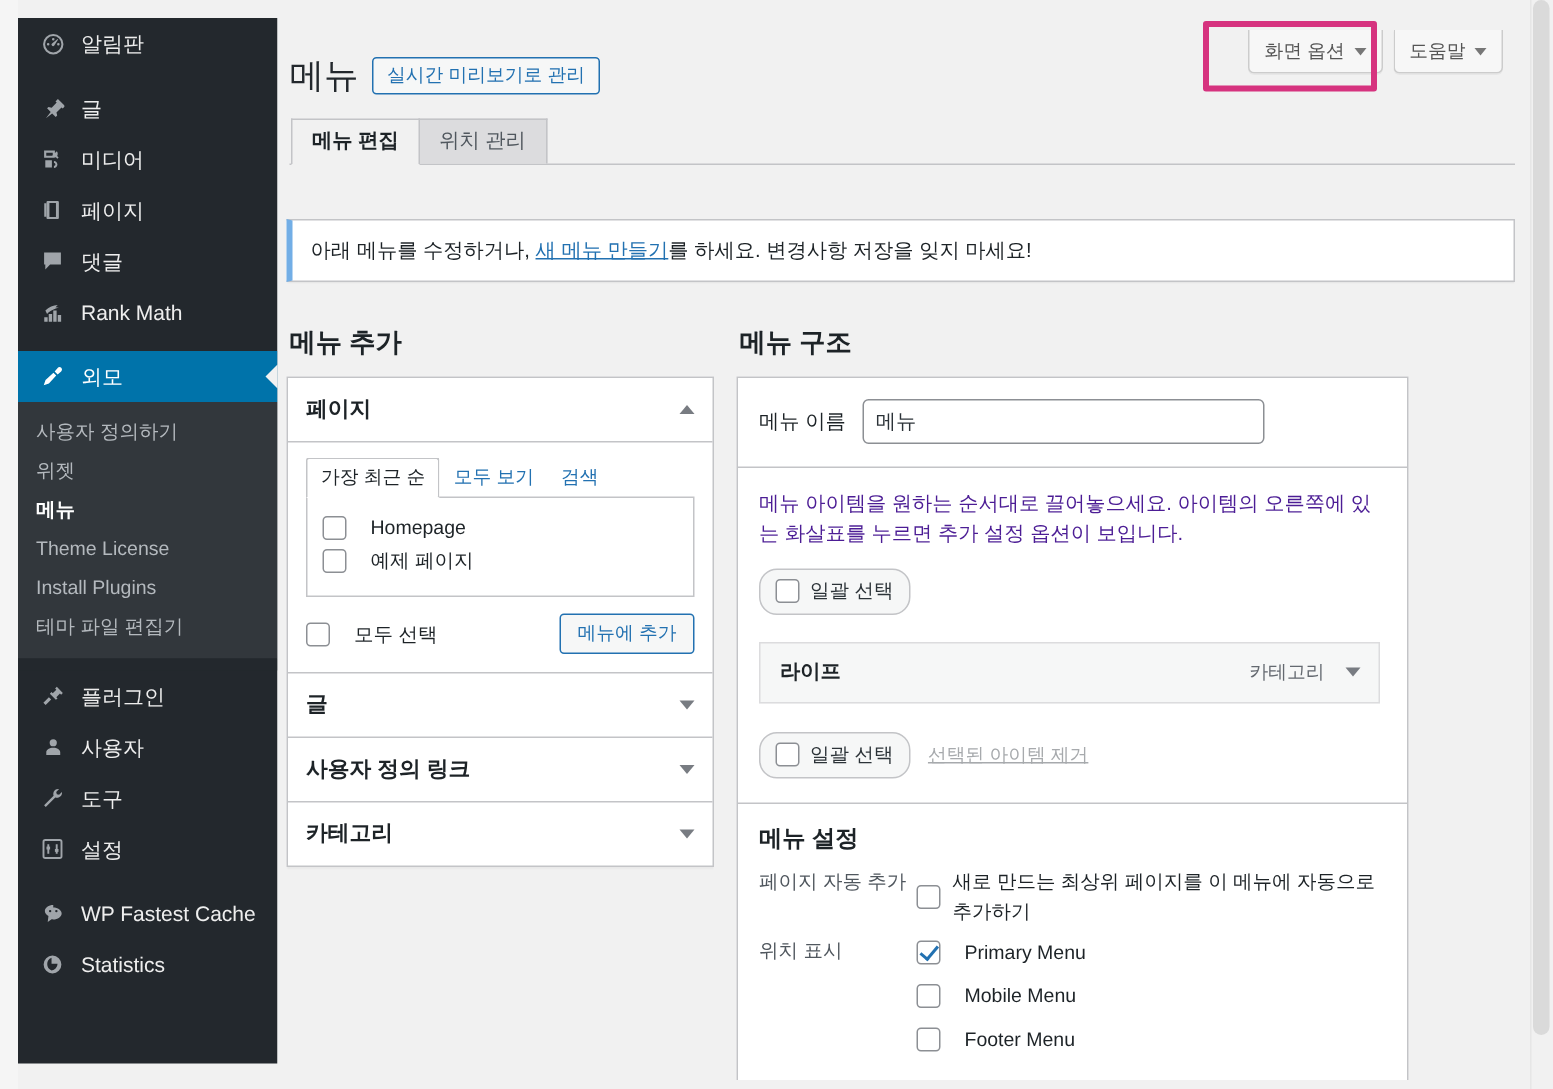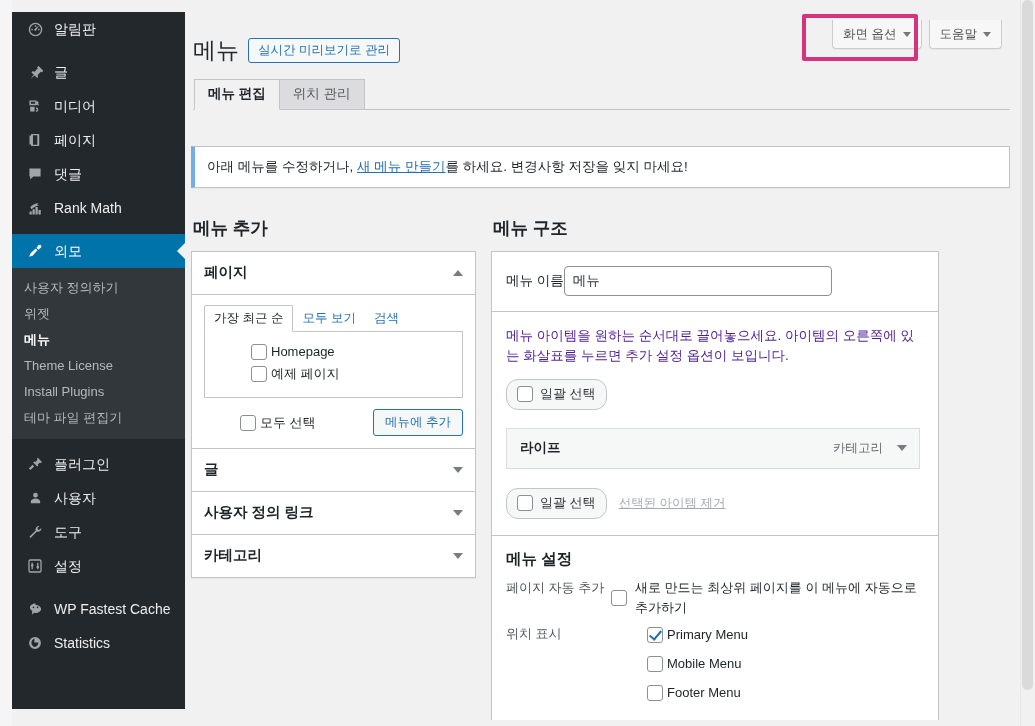--- a/index.html
+++ b/index.html
@@ -247,26 +247,25 @@
     border-radius: 2px 2px 0 0;
   }
   .tab-panel {
     border: 1px solid #c3c4c7;
     background: #fff;
     padding: 9px 10px 12px;
     min-height: 62px;
   }
   .cb-row {
     display: flex; align-items: center;
-    gap: 4px;
+    gap: 16px;
     font-size: 13px;
     color: #1d2327;
     line-height: 20px;
     padding: 1px 0;
-    margin-left: 36px;
   }
   input[type=checkbox] {
     -webkit-appearance: none; appearance: none;
     width: 16px; height: 16px;
     border: 1px solid #8c8f94;
     background: #fff;
     border-radius: 3px;
     margin: 0;
     position: relative;
     flex: 0 0 16px;
@@ -292,20 +291,21 @@
     border-radius: 3px;
     font-size: 12.5px;
     padding: 4px 11px 5px;
     line-height: 16px;
     cursor: pointer;
   }
 
   
   .menu-name-row {
     display: flex; align-items: center;
+    gap: 11px;
     padding: 14px 14px 15px;
     border-bottom: 1px solid #c3c4c7;
     font-size: 13.5px;
     color: #1d2327;
   }
   .menu-name-row input[type=text] {
     width: 268px;
     height: 30px;
     border: 1px solid #8c8f94;
     border-radius: 4px;

